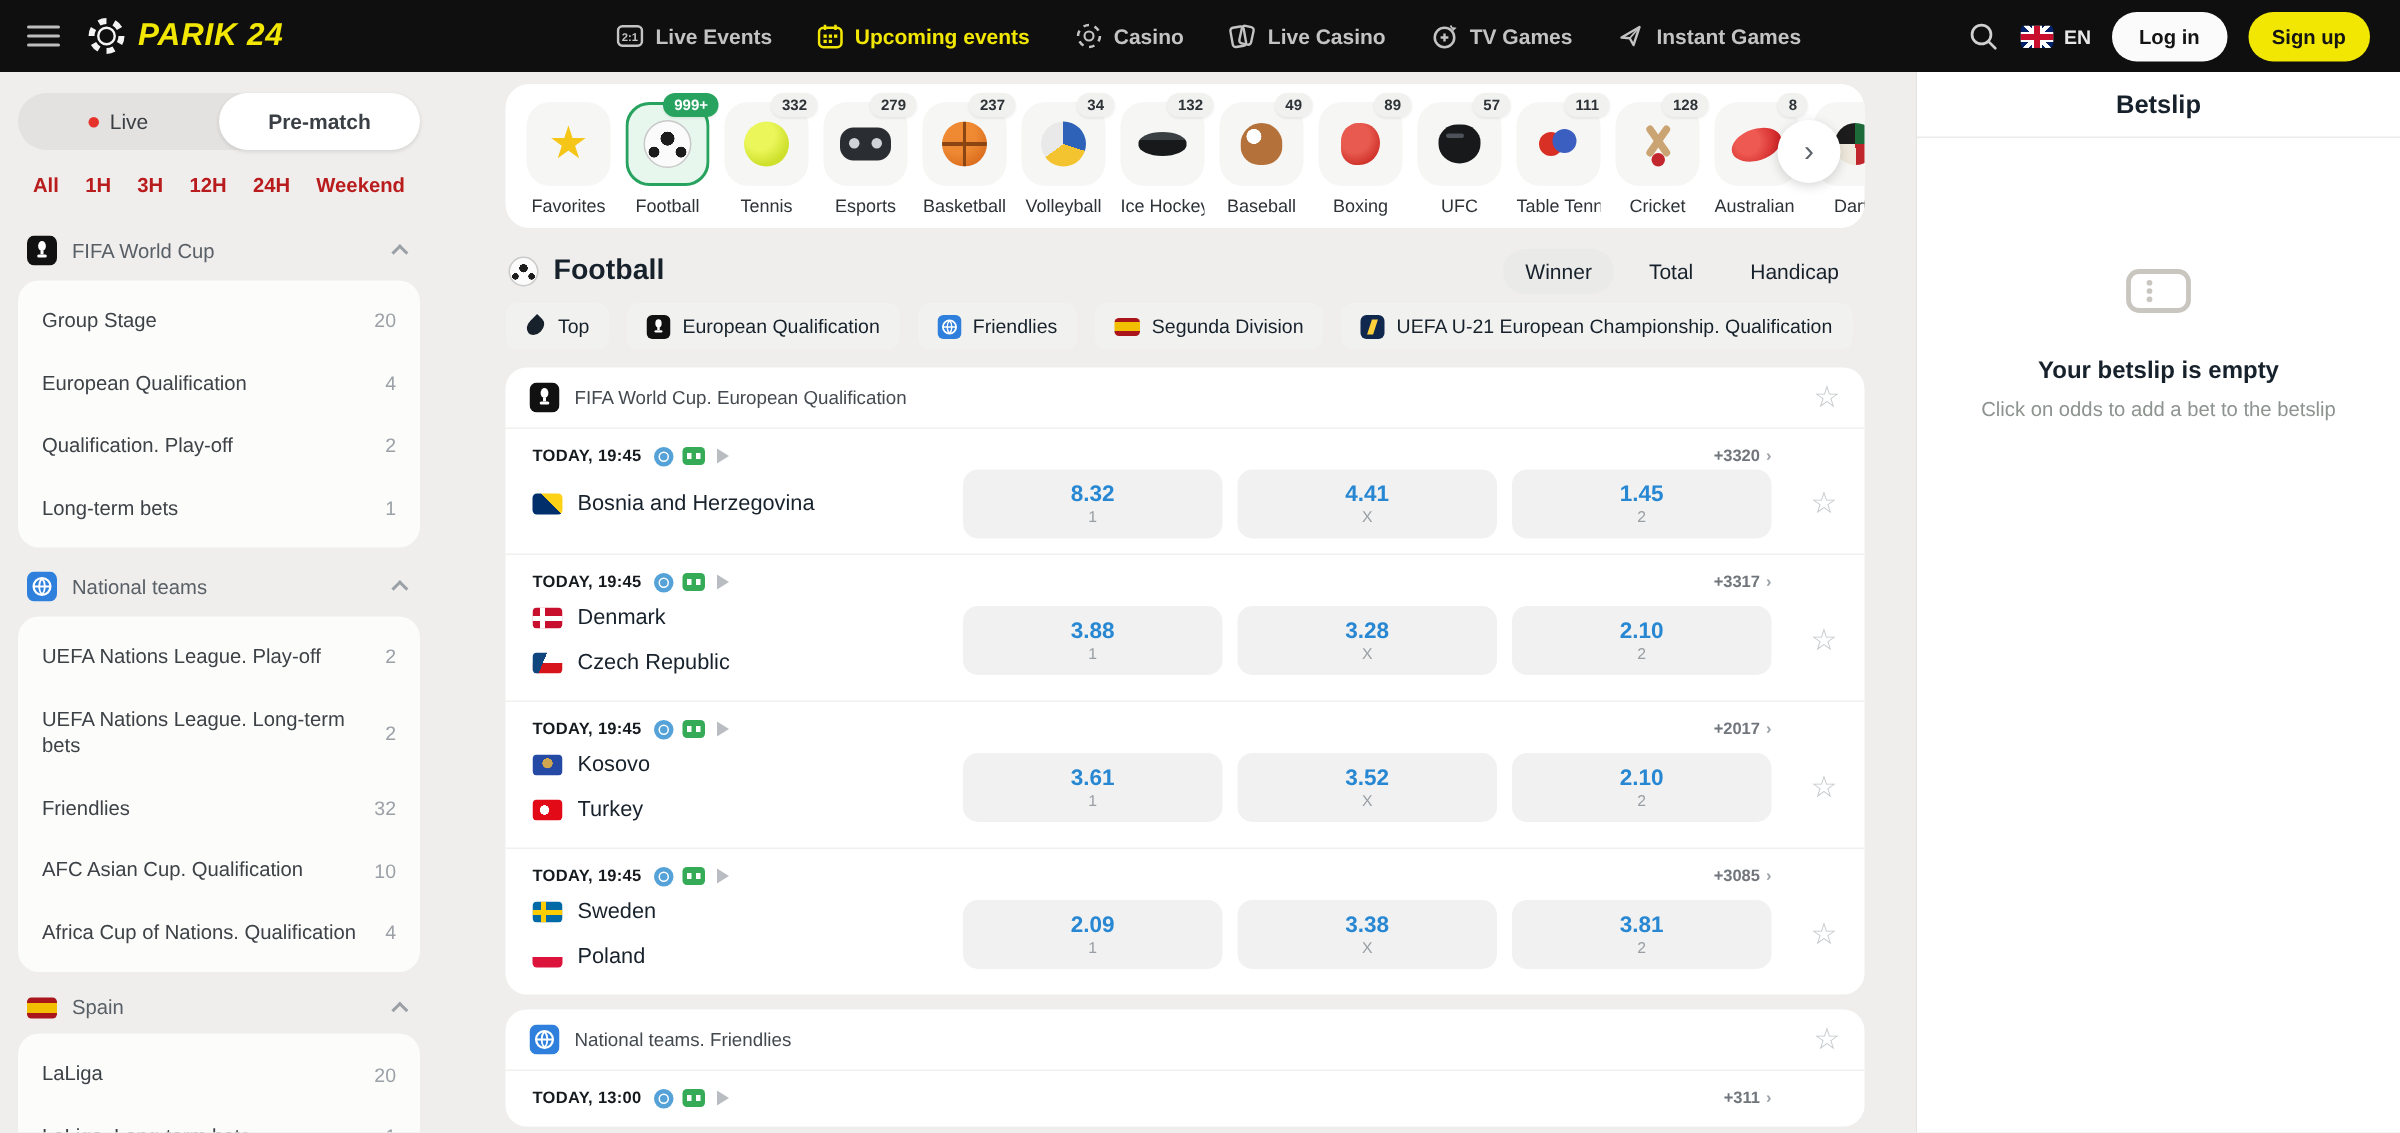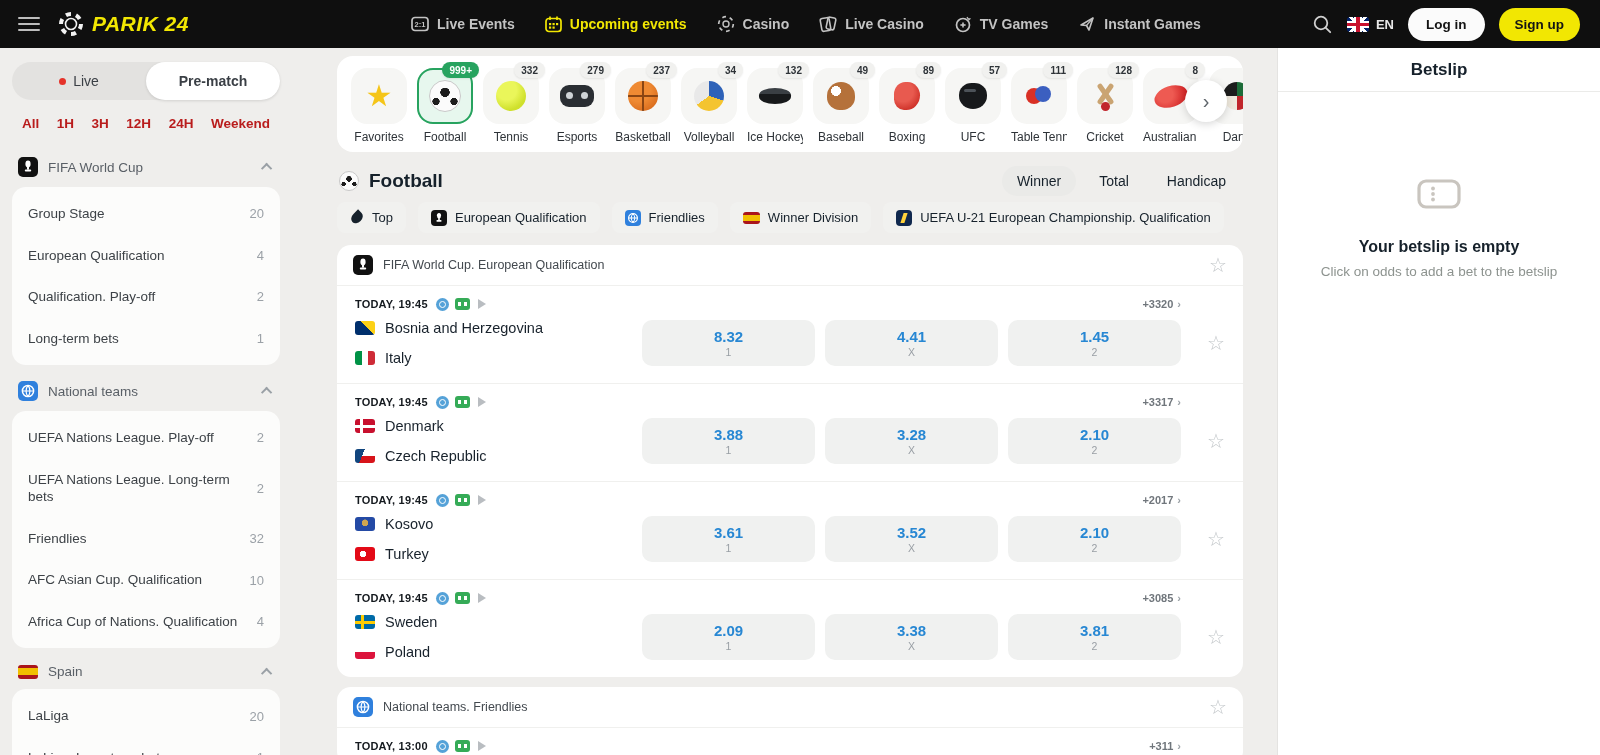--- a/index.html
+++ b/index.html
@@ -467,21 +467,21 @@
       <div class="chip">
         <svg class="chip-icon" viewBox="0 0 16 16">
           <rect width="16" height="16" rx="4" fill="#2f80dd"></rect>
             <circle cx="8" cy="8" r="4.4" fill="none" stroke="#fff" stroke-width="1.2"></circle>
           <path d="M8 3.6 a7 7 0 0 1 0 8.8 M8 3.6 a7 7 0 0 0 0 8.8 M3.7 8 h8.6" fill="none" stroke="#fff" stroke-width="1"></path>
         </svg>
         <span>Friendlies</span>
       </div>
       <div class="chip">
         <span class="flag fl-es chip-flag"></span>
-        <span>Winner Division</span>
+        <span>Segunda Division</span>
       </div>
       <div class="chip">
         <span class="uefa-sq"></span>
         <span>UEFA U-21 European Championship. Qualification</span>
       </div>
 
     </div>
 
     <div class="league-card">
       <div class="league-head">
@@ -504,24 +504,20 @@
             <span class="mi-p"></span>
           </span>
           <button class="more-link">+3320</button>
         </div>
         <div class="match-body">
           <div class="teams">
             <div class="team">
                 <span class="flag fl-ba"></span>
                 <span>Bosnia and Herzegovina</span>
               </div>
-            <div class="team">
-                <span class="flag fl-it"></span>
-                <span>Italy</span>
-              </div>
           </div>
           <div class="odds">
             <button class="odd">
                 <span class="odd-value">8.32</span>
                 <span class="odd-label">1</span>
               </button>
             <button class="odd">
                 <span class="odd-value">4.41</span>
                 <span class="odd-label">X</span>
               </button>

